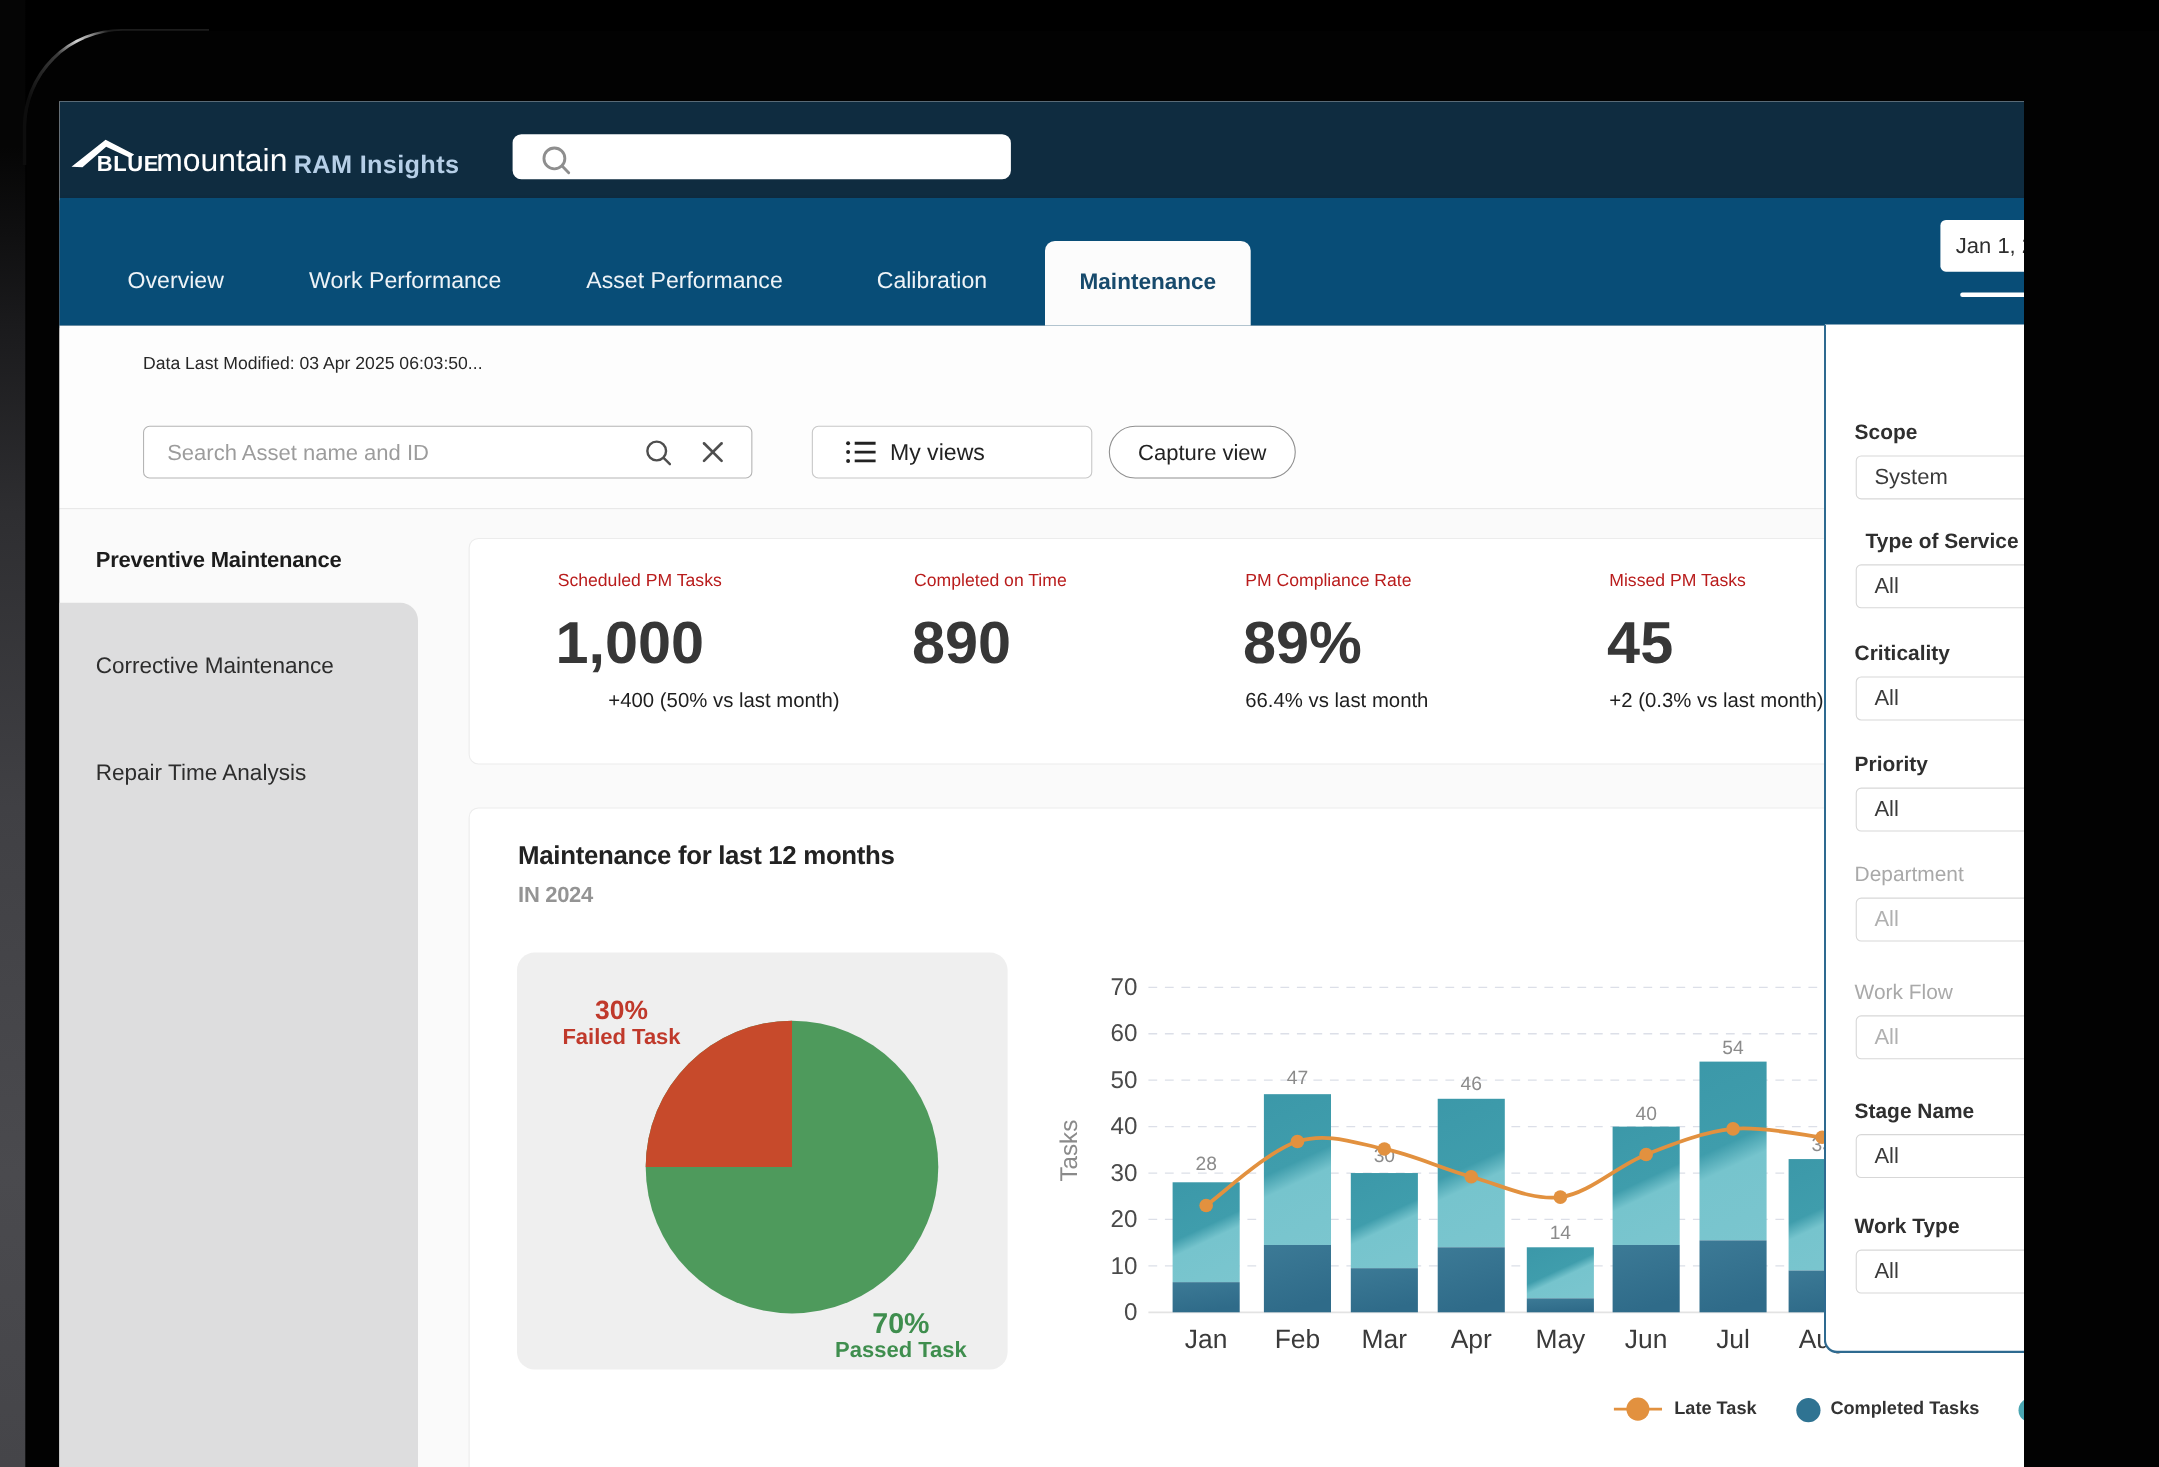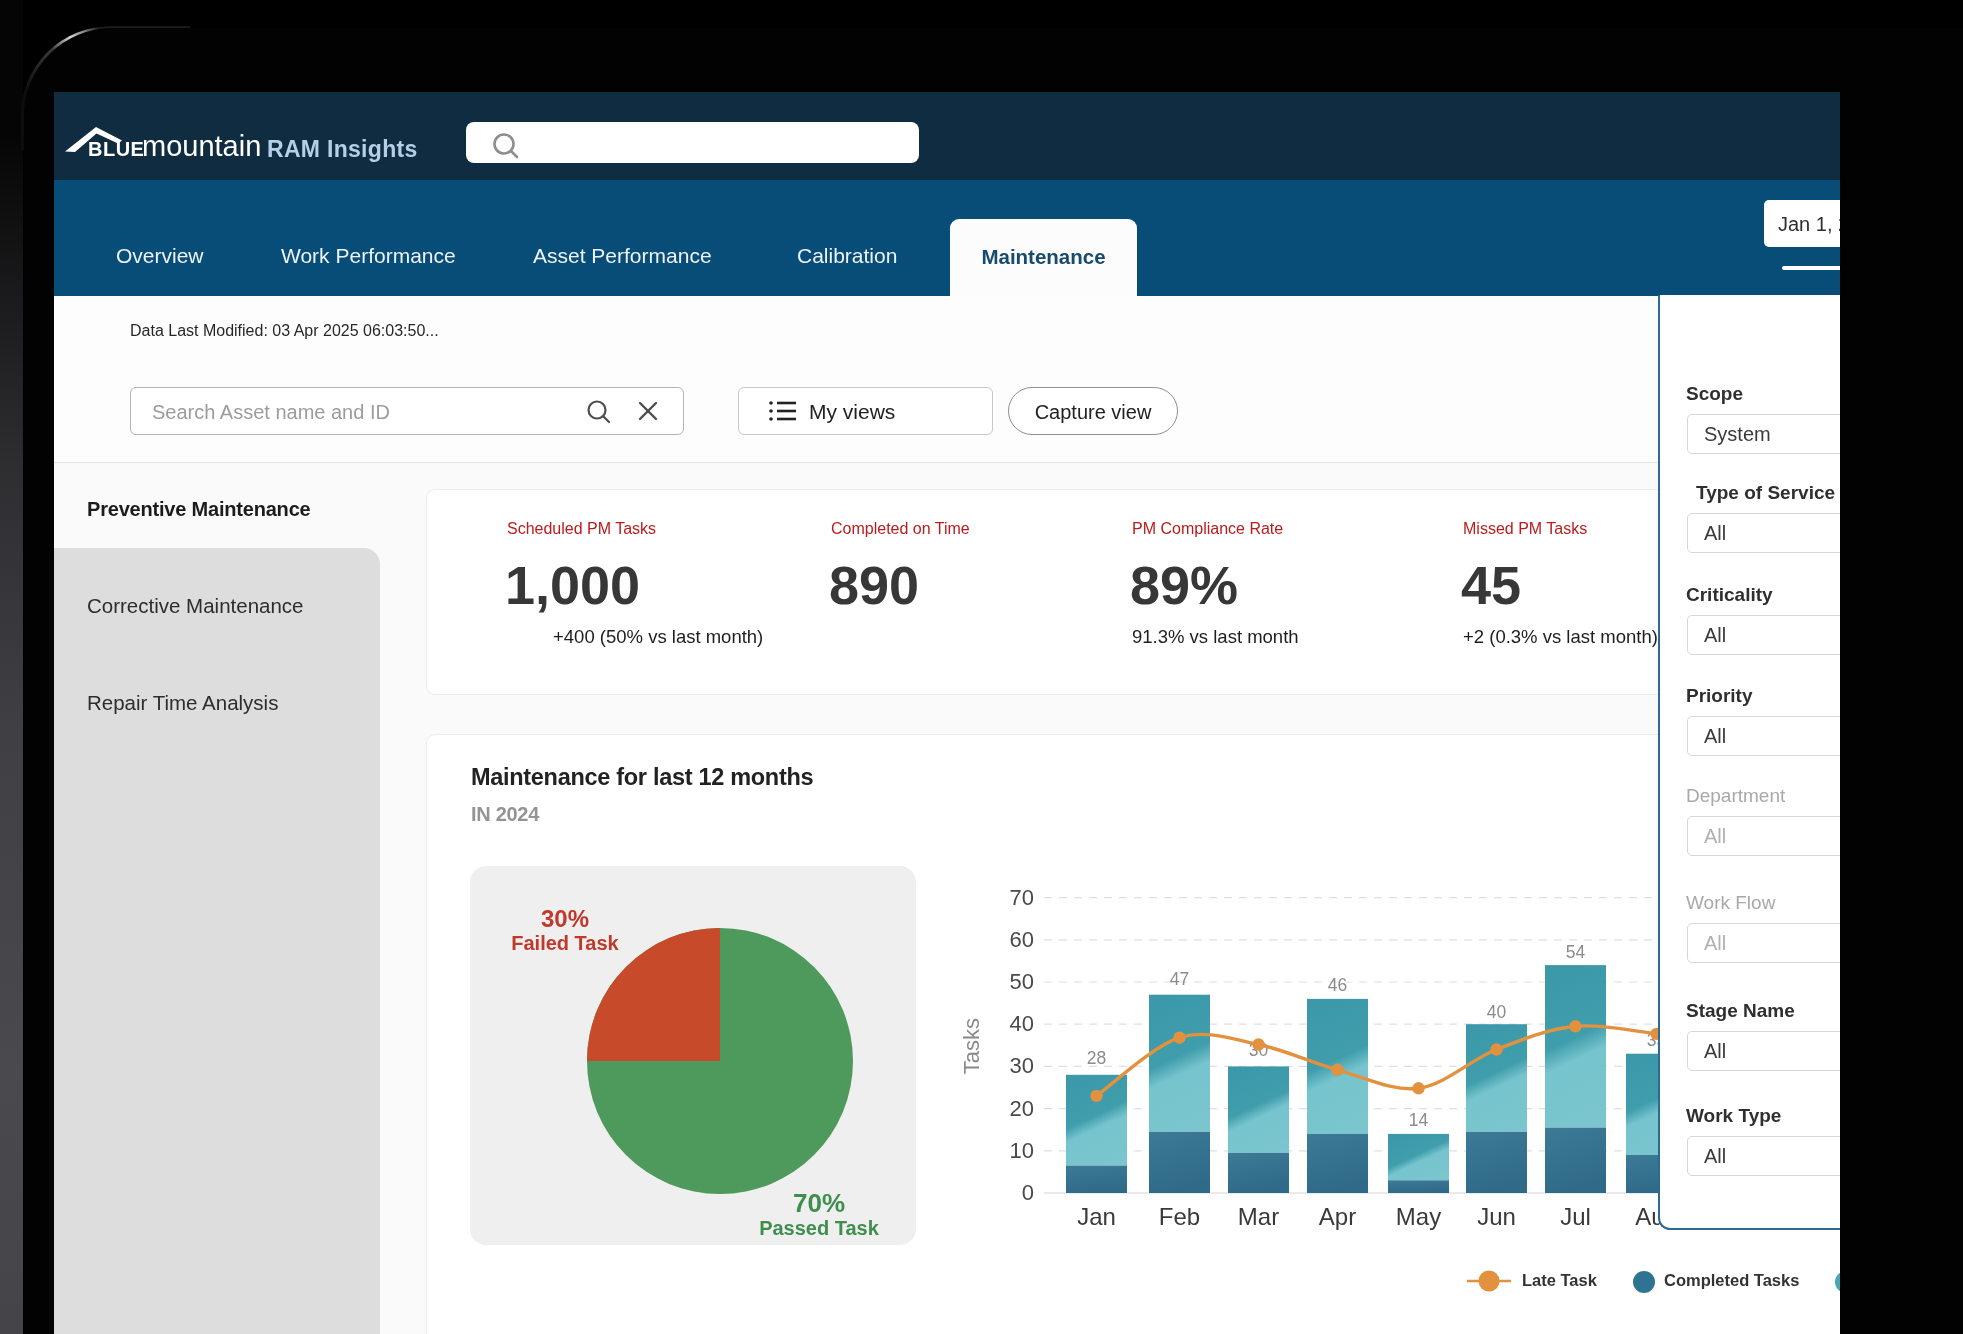--- a/index.html
+++ b/index.html
@@ -169,21 +169,21 @@
     </div>
 
   <div id="stats"></div>
   <div class="st-label" style="left:453px;">Scheduled PM Tasks</div>
   <div class="st-val" style="left:451px;">1,000</div>
   <div class="st-sub" style="left:453px;margin-left:46px;">+400 (50% vs last month)</div>
   <div class="st-label" style="left:777px;">Completed on Time</div>
   <div class="st-val" style="left:775px;">890</div>
   <div class="st-label" style="left:1078px;text-align:center;">PM Compliance Rate</div>
   <div class="st-val" style="left:1076px;">89%</div>
-  <div class="st-sub" style="left:1078px;">91.3% vs last month</div>
+  <div class="st-sub" style="left:1078px;">66.4% vs last month</div>
   <div class="st-label" style="left:1409px;">Missed PM Tasks</div>
   <div class="st-val" style="left:1407px;">45</div>
   <div class="st-sub" style="left:1409px;">+2 (0.3% vs last month)</div>
 
   <div id="chart"></div>
   <div id="ct1">Maintenance for last 12 months</div>
   <div id="ct2">IN 2024</div>
   <div id="piepanel"></div>
   <svg class="abs" style="left:532px;top:835px" width="268" height="268" viewBox="0 0 268 268">
     <circle cx="134" cy="134" r="133" fill="#4e9a5c"></circle>

